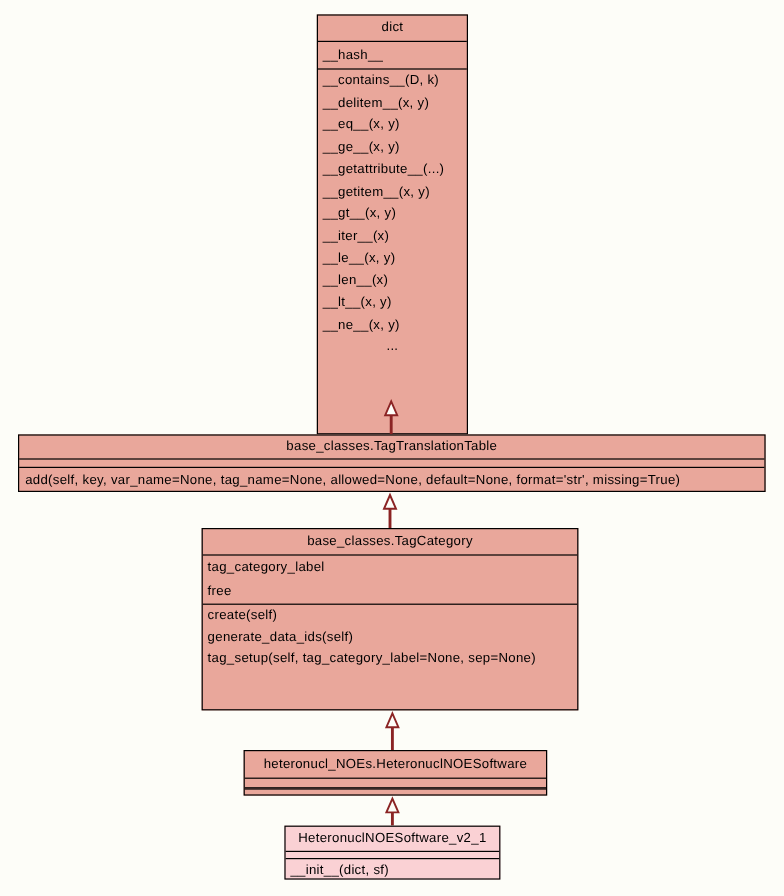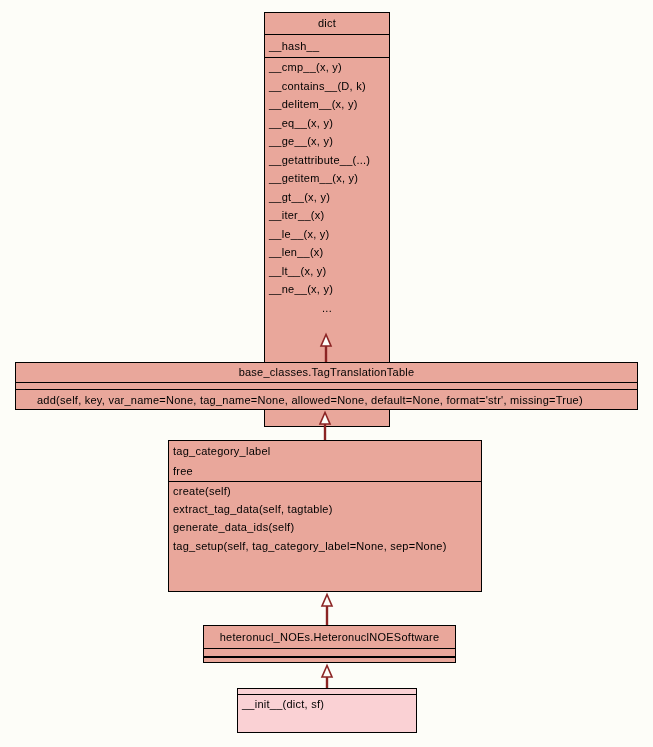--- a/index.html
+++ b/index.html
@@ -33,30 +33,30 @@
     border-bottom: 1px solid var(--border);
     white-space: nowrap;
     overflow: hidden;
   }
   .compartment { min-height: 5px; }
   .compartment.attrs { border-bottom: 1px solid var(--border); }
   .row { padding-left: 4px; white-space: nowrap; overflow: hidden; }
   .row.center { text-align: center; padding-left: 0; }
 
   
-  #box-dict { left: 264px; top: 12px; width: 126px; height: 415px; }
+  #box-dict { left: 264px; top: 12px; width: 126px; height: 350px; }
   #box-dict .box-title { height: 21px; line-height: 21px; }
   #box-dict .attrs .row { height: 22px; line-height: 22px; }
   #box-dict .methods .row { height: 18.5px; line-height: 18.5px; }
 
   
   #box-ttt { left: 15px; top: 362px; width: 623px; height: 48px; }
   #box-ttt .box-title { height: 19px; line-height: 19px; }
   #box-ttt .attrs { min-height: 6px; }
-  #box-ttt .methods .row { height: 21px; line-height: 21px; padding-left: 21px; }
+  #box-ttt .methods .row { height: 21px; line-height: 21px; padding-left: 5px; }
 
   
   #box-tc { left: 168px; top: 440px; width: 314px; height: 152px; }
   #box-tc .box-title { height: 21px; line-height: 21px; }
   #box-tc .attrs .row { height: 20px; line-height: 20px; }
   #box-tc .methods .row { height: 18.2px; line-height: 18.2px; }
 
   
   #box-hns { left: 203px; top: 625px; width: 253px; height: 38px; }
   #box-hns .box-title { height: 22px; line-height: 22px; text-align: center; }
@@ -82,21 +82,20 @@
 <body>
 
 <div class="canvas">
 
   <div class="class-box" id="box-dict">
     <div class="box-title">dict</div>
     <div class="compartment attrs">
         <div class="row">__hash__</div>
       </div>
     <div class="compartment methods">
-        <div class="row">__cmp__(x, y)</div>
         <div class="row">__contains__(D, k)</div>
         <div class="row">__delitem__(x, y)</div>
         <div class="row">__eq__(x, y)</div>
         <div class="row">__ge__(x, y)</div>
         <div class="row">__getattribute__(...)</div>
         <div class="row">__getitem__(x, y)</div>
         <div class="row">__gt__(x, y)</div>
         <div class="row">__iter__(x)</div>
         <div class="row">__le__(x, y)</div>
         <div class="row">__len__(x)</div>
@@ -118,27 +117,27 @@
         <div class="row">add(self, key, var_name=None, tag_name=None, allowed=None, default=None, format='str', missing=True)</div>
       </div>
   </div>
 
   <svg class="arrow" id="arrow-2" width="16" height="29" viewBox="0 0 16 29">
     <polygon points="8,1.5 3,13 13,13"></polygon>
     <line x1="8" y1="13" x2="8" y2="29"></line>
   </svg>
 
   <div class="class-box" id="box-tc">
+    <div class="box-title">base_classes.TagCategory</div>
     <div class="compartment attrs">
         <div class="row">tag_category_label</div>
         <div class="row">free</div>
       </div>
     <div class="compartment methods">
         <div class="row">create(self)</div>
-        <div class="row">extract_tag_data(self, tagtable)</div>
         <div class="row">generate_data_ids(self)</div>
         <div class="row">tag_setup(self, tag_category_label=None, sep=None)</div>
       </div>
   </div>
 
   <svg class="arrow" id="arrow-3" width="16" height="32" viewBox="0 0 16 32">
     <polygon points="8,1.5 3,13 13,13"></polygon>
     <line x1="8" y1="13" x2="8" y2="32"></line>
   </svg>
 
@@ -147,19 +146,20 @@
     <div class="compartment attrs"></div>
     <div class="compartment methods"></div>
   </div>
 
   <svg class="arrow" id="arrow-4" width="16" height="24" viewBox="0 0 16 24">
     <polygon points="8,1.5 3,13 13,13"></polygon>
     <line x1="8" y1="13" x2="8" y2="24"></line>
   </svg>
 
   <div class="class-box" id="box-v21">
+    <div class="box-title">HeteronuclNOESoftware_v2_1</div>
     <div class="compartment attrs"></div>
     <div class="compartment methods">
         <div class="row">__init__(dict, sf)</div>
       </div>
   </div>
 
 </div>
 
 </body></html>

